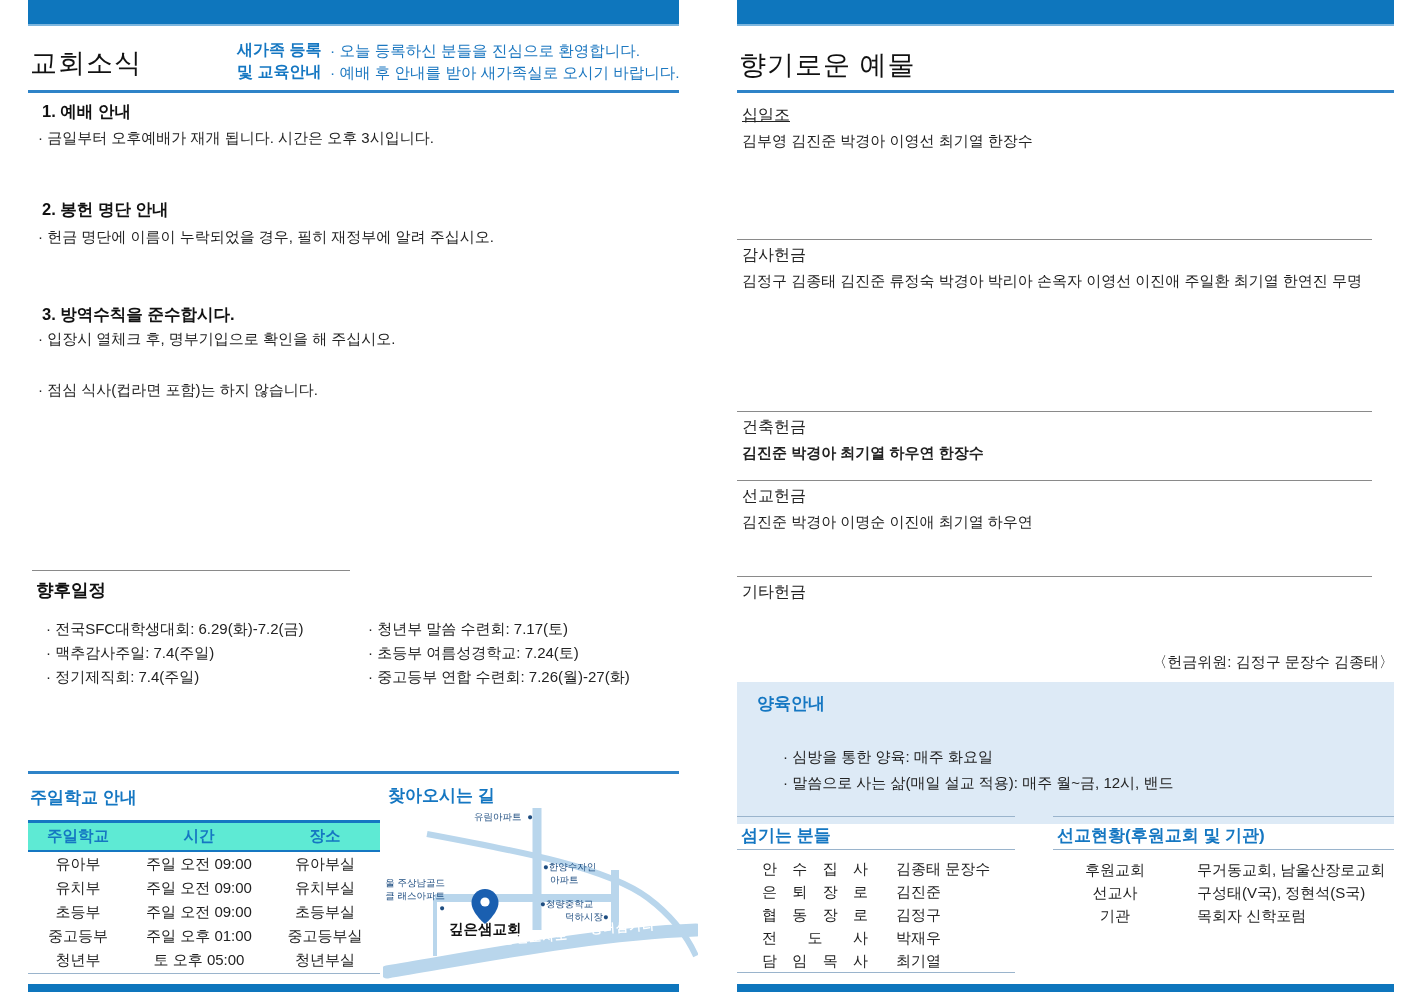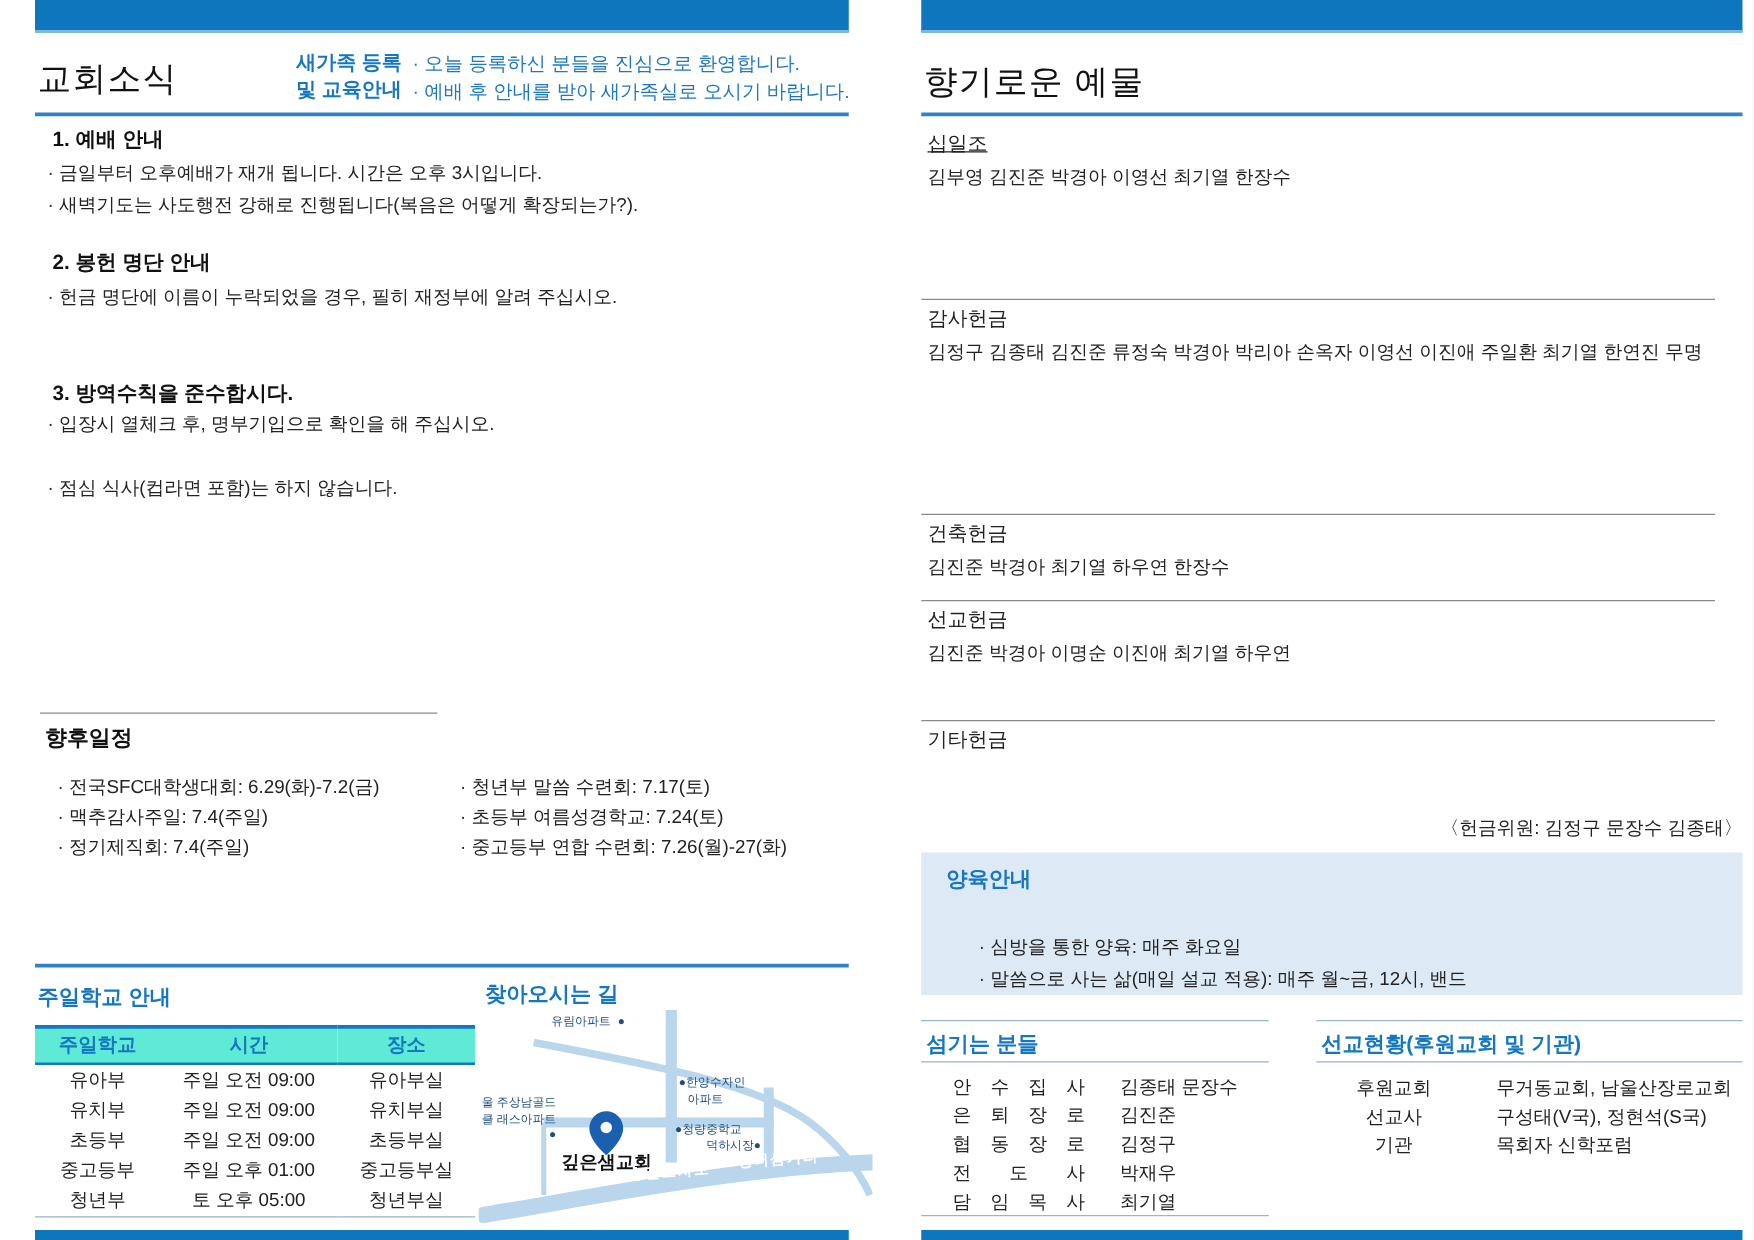--- a/index.html
+++ b/index.html
@@ -45,21 +45,20 @@
 
   <div class="nc-label" style="left:237px;top:40px;">새가족 등록</div>
   <div class="nc-label" style="left:237px;top:62px;">및 교육안내</div>
   <div class="nc-bullet" style="left:330px;top:41px;">· 오늘 등록하신 분들을 진심으로 환영합니다.</div>
   <div class="nc-bullet" style="left:330px;top:63px;">· 예배 후 안내를 받아 새가족실로 오시기 바랍니다.</div>
 
   <div class="blue-rule" style="left:28px;top:90px;width:651px;"></div>
 
   <div class="sec-head" style="left:42px;top:101px;">1. 예배 안내</div>
   <div class="body-txt" style="left:38px;top:129px;">· 금일부터 오후예배가 재개 됩니다. 시간은 오후 3시입니다.</div>
-  <div class="body-txt" style="left:38px;top:155px;">· 새벽기도는 사도행전 강해로 진행됩니다(복음은 어떻게 확장되는가?).</div>
 
   <div class="sec-head" style="left:42px;top:199px;">2. 봉헌 명단 안내</div>
   <div class="body-txt" style="left:38px;top:228px;">· 헌금 명단에 이름이 누락되었을 경우, 필히 재정부에 알려 주십시오.</div>
 
   <div class="sec-head" style="left:42px;top:304px;">3. 방역수칙을 준수합시다.</div>
   <div class="body-txt" style="left:38px;top:330px;">· 입장시 열체크 후, 명부기입으로 확인을 해 주십시오.</div>
   <div class="body-txt" style="left:38px;top:381px;">· 점심 식사(컵라면 포함)는 하지 않습니다.</div>
 
   <div class="gray-rule" style="left:32px;top:570px;width:318px;"></div>
   <div class="sec-head" style="left:36px;top:578px;font-size:17.5px;">향후일정</div>
@@ -120,21 +119,21 @@
     <svg width="315" height="178" viewBox="0 0 315 178">
       <path d="M44,28 C140,46 225,62 265,92 C285,107 303,128 313,150" stroke="#b9d6ec" stroke-width="6" fill="none"></path>
       <line x1="154" y1="2" x2="154" y2="124" stroke="#b9d6ec" stroke-width="9"></line>
       <line x1="52" y1="92" x2="236" y2="92" stroke="#b9d6ec" stroke-width="8"></line>
       <line x1="52" y1="92" x2="52" y2="150" stroke="#b9d6ec" stroke-width="4"></line>
       <line x1="232" y1="64" x2="232" y2="132" stroke="#b9d6ec" stroke-width="8"></line>
       <path d="M4,166 C100,150 210,128 313,124" stroke="#b9d6ec" stroke-width="13" fill="none" stroke-linecap="round"></path>
       <path d="M102,83 a13.5,13.5 0 0 1 13.5,13.5 C115.5,107 102,118 102,118 S88.5,107 88.5,96.5 A13.5,13.5 0 0 1 102,83 Z" fill="#1a5fb0"></path>
       <circle cx="102" cy="96" r="4.6" fill="#ffffff"></circle>
     </svg>
-    <div class="map-label" style="left:58px;top:6px;width:92px;font-family:Liberation Mono, monospace;">유림아파트 ●</div>
+    <div class="map-label" style="left:58px;top:6px;width:92px;text-align:right;font-family:Liberation Mono, monospace;">유림아파트 ●</div>
     <div class="map-label" style="left:160px;top:55px;">●한양수자인</div>
     <div class="map-label" style="left:167px;top:68px;">아파트</div>
     <div class="map-label" style="left:0px;top:71px;width:62px;text-align:right;">울 주상남골드</div>
     <div class="map-label" style="left:0px;top:84px;width:62px;text-align:right;">클 래스아파트 ●</div>
     <div class="map-label" style="left:157px;top:92px;">●청량중학교</div>
     <div class="map-label" style="left:182px;top:105px;">덕하시장●</div>
     <div class="abs" style="left:66px;top:114px;font-size:14.5px;font-weight:bold;color:#111;">깊은샘교회</div>
     <div class="road-label" style="left:120px;top:123px;transform:rotate(-4deg);">송전교차로</div>
     <div class="road-label" style="left:207px;top:113px;transform:rotate(-4deg);">장터삼거리</div>
   </div>
@@ -144,33 +143,33 @@
 
   <div class="off-head" style="left:742px;top:105px;text-decoration:underline;">십일조</div>
   <div class="body-txt" style="left:742px;top:132px;">김부영 김진준 박경아 이영선 최기열 한장수</div>
 
   <div class="gray-rule" style="left:737px;top:239px;width:635px;"></div>
   <div class="off-head" style="left:742px;top:245px;">감사헌금</div>
   <div class="body-txt" style="left:742px;top:272px;">김정구 김종태 김진준 류정숙 박경아 박리아 손옥자 이영선 이진애 주일환 최기열 한연진 무명</div>
 
   <div class="gray-rule" style="left:737px;top:411px;width:635px;"></div>
   <div class="off-head" style="left:742px;top:417px;">건축헌금</div>
-  <div class="body-txt" style="left:742px;top:444px;">김진준 박경아 최기열 하우연 한장수</div>
+  <div class="body-txt" style="left:742px;top:444px;font-weight:bold;">김진준 박경아 최기열 하우연 한장수</div>
 
   <div class="gray-rule" style="left:737px;top:480px;width:635px;"></div>
   <div class="off-head" style="left:742px;top:486px;">선교헌금</div>
   <div class="body-txt" style="left:742px;top:513px;">김진준 박경아 이명순 이진애 최기열 하우연</div>
 
   <div class="gray-rule" style="left:737px;top:576px;width:635px;"></div>
   <div class="off-head" style="left:742px;top:582px;">기타헌금</div>
   <div class="body-txt" style="left:742px;top:609px;"></div>
 
   <div class="committee" style="left:994px;top:653px;width:400px;">〈헌금위원: 김정구 문장수 김종태〉</div>
 
-  <div class="nurture-box" style="left:737px;top:682px;width:657px;height:114px;">
+  <div class="nurture-box" style="left:737px;top:682px;width:657px;height:142px;">
     <div class="blue-head" style="left:20px;top:10px;">양육안내</div>
     <div class="body-txt" style="left:46px;top:66px;">· 심방을 통한 양육: 매주 화요일</div>
     <div class="body-txt" style="left:46px;top:92px;">· 말씀으로 사는 삶(매일 설교 적용): 매주 월~금, 12시, 밴드</div>
   </div>
 
   <div class="gray-rule" style="left:737px;top:816px;width:278px;background:#9ab4cc;"></div>
   <div class="blue-head" style="left:741px;top:824px;">섬기는 분들</div>
   <div class="gray-rule" style="left:737px;top:849px;width:278px;background:#9ab4cc;"></div>
   <div class="srv-row" style="left:762px;top:860px;">
     <span class="role">안 수 집 사</span><span class="srv-name">김종태 문장수</span>

